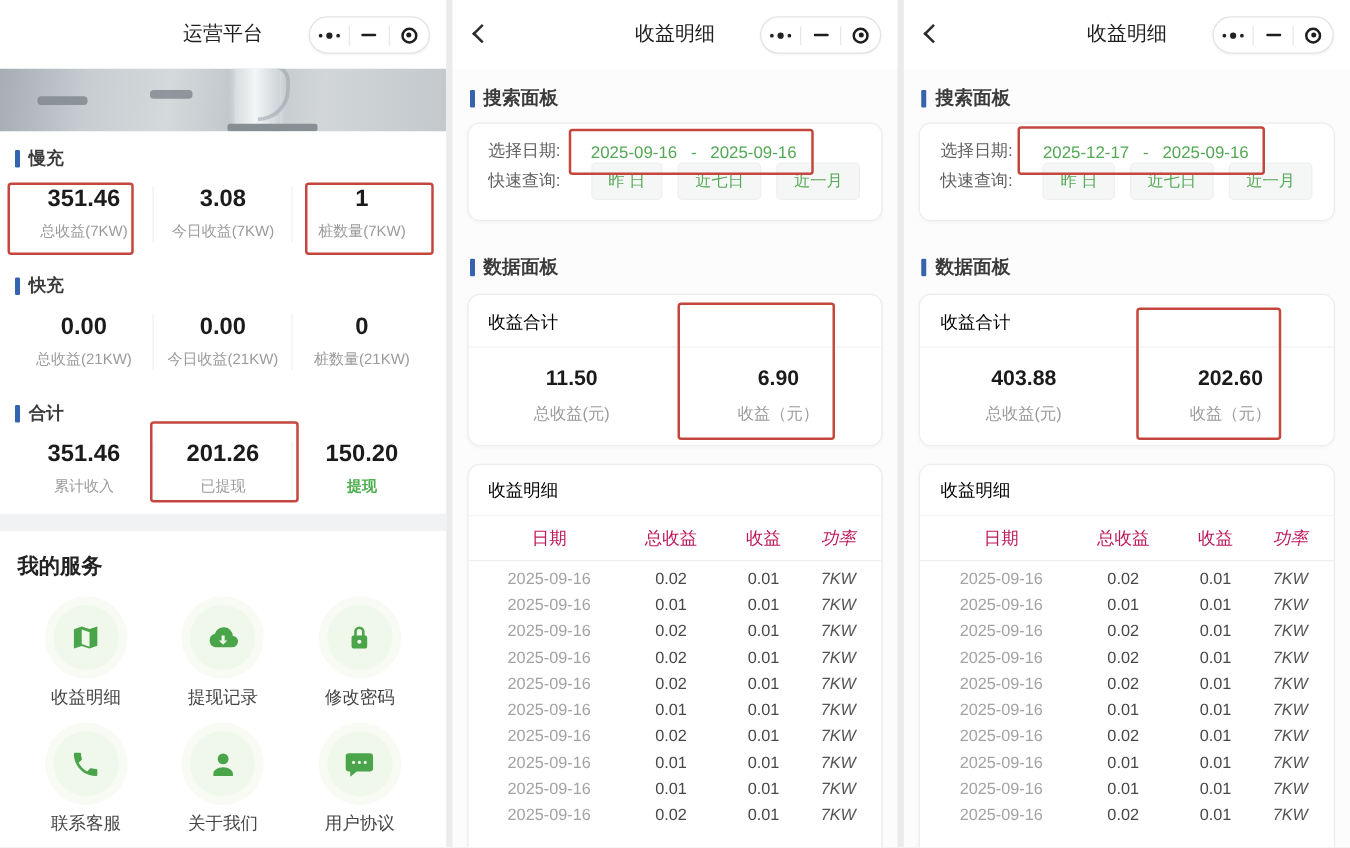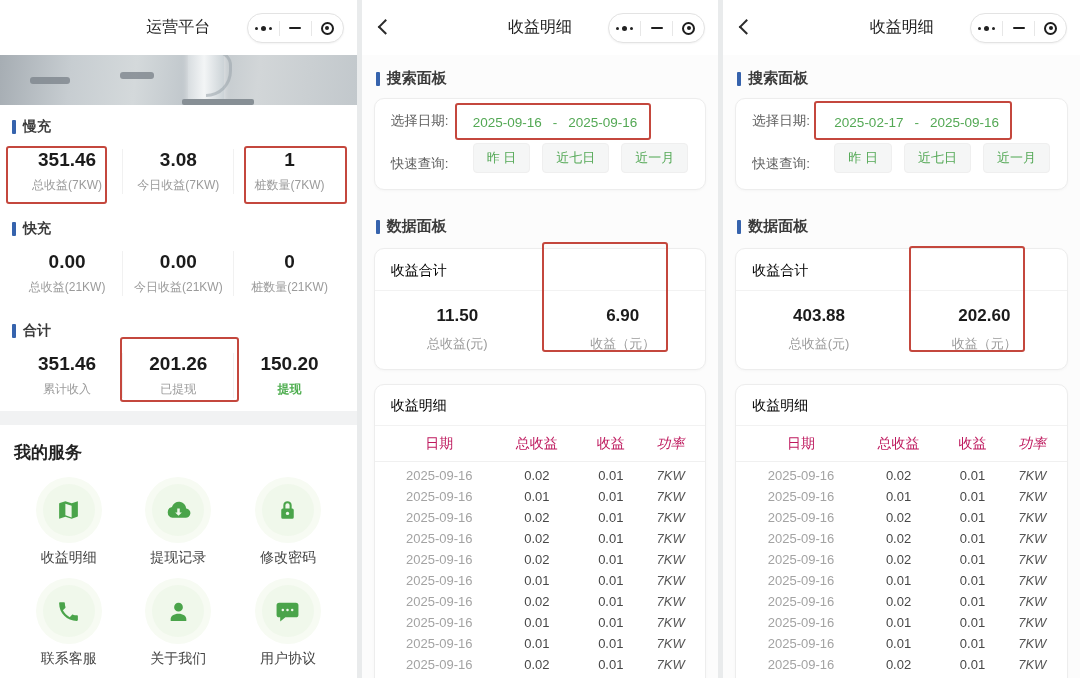--- a/index.html
+++ b/index.html
@@ -47,22 +47,22 @@
   .svc { padding:12px 0 6px; cursor:pointer; }
   .svc-ico { width:52px; height:52px; margin:0 auto; background:#f0f8eb; border-radius:50%; display:flex; align-items:center; justify-content:center; box-shadow:0 0 0 7px #f7fbf3; }
   .svc-ico svg { width:25px; height:25px; fill:#4aa44a; }
   .svc-lbl { margin-top:13px; font-size:14px; color:#454545; min-height:17px; }
 
   
   .detail .sec-head { margin:14px 14px 10px; font-size:15px; }
   .detail .sec-head.second { margin-top:27px; }
   .card { background:#fff; border:1px solid #ededed; border-radius:10px; margin:0 12px; box-shadow:0 1px 3px rgba(0,0,0,.03); }
   .search-card { padding:13px 16px 16px; }
-  .form-row { display:flex; align-items:flex-end; }
-  .form-row + .form-row { margin-top:13px; }
+  .form-row { display:flex; align-items:center; }
+  .form-row + .form-row { }
   .f-label { font-size:13.5px; color:#5f5f5f; width:82px; flex:0 0 auto; }
   .date-range { color:#53a854; font-size:13.5px; display:flex; gap:11px; align-items:center; cursor:pointer; }
   .qbtns { display:flex; gap:12px; }
   .qbtn { background:#f5f6f6; border:1px solid #efefef; border-radius:4px; color:#55a957; font-size:13px; padding:5px 13px; font-family:inherit; cursor:pointer; white-space:pre; }
   .sum-card { margin-top:12px; padding:13px 0 16px; }
   .card-title { font-size:14px; color:#000000; padding:0 16px; }
   .hdiv { height:1px; background:#f2f2f2; margin-top:10px; }
   .sum-row { display:flex; text-align:center; padding-top:15px; }
   .sum-col { flex:1 1 0; }
   .sum-col .stat-val { font-size:17px; }
@@ -386,21 +386,21 @@
       </div>
     </header>
     <div class="sec-head">
       <span class="bar"></span>
       <span>搜索面板</span>
     </div>
     <div class="card search-card">
       <div class="form-row">
         <span class="f-label">选择日期:</span>
         <span class="date-range">
-          <span>2025-02-17</span>
+          <span>2025-12-17</span>
           <span>-</span>
           <span>2025-09-16</span>
         </span>
       </div>
       <div class="form-row">
         <span class="f-label">快速查询:</span>
         <span class="qbtns">
             <button class="qbtn">昨 日</button>
             <button class="qbtn">近七日</button>
             <button class="qbtn">近一月</button>

